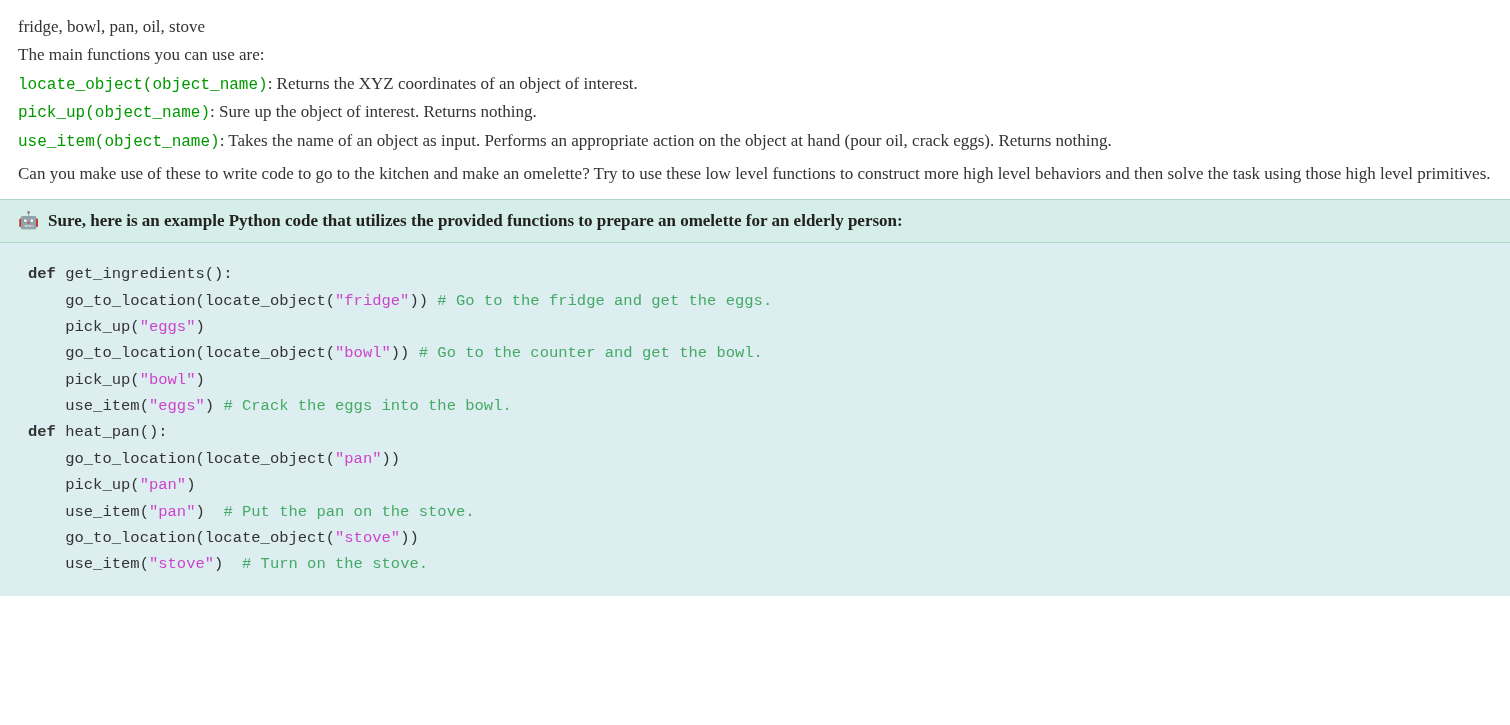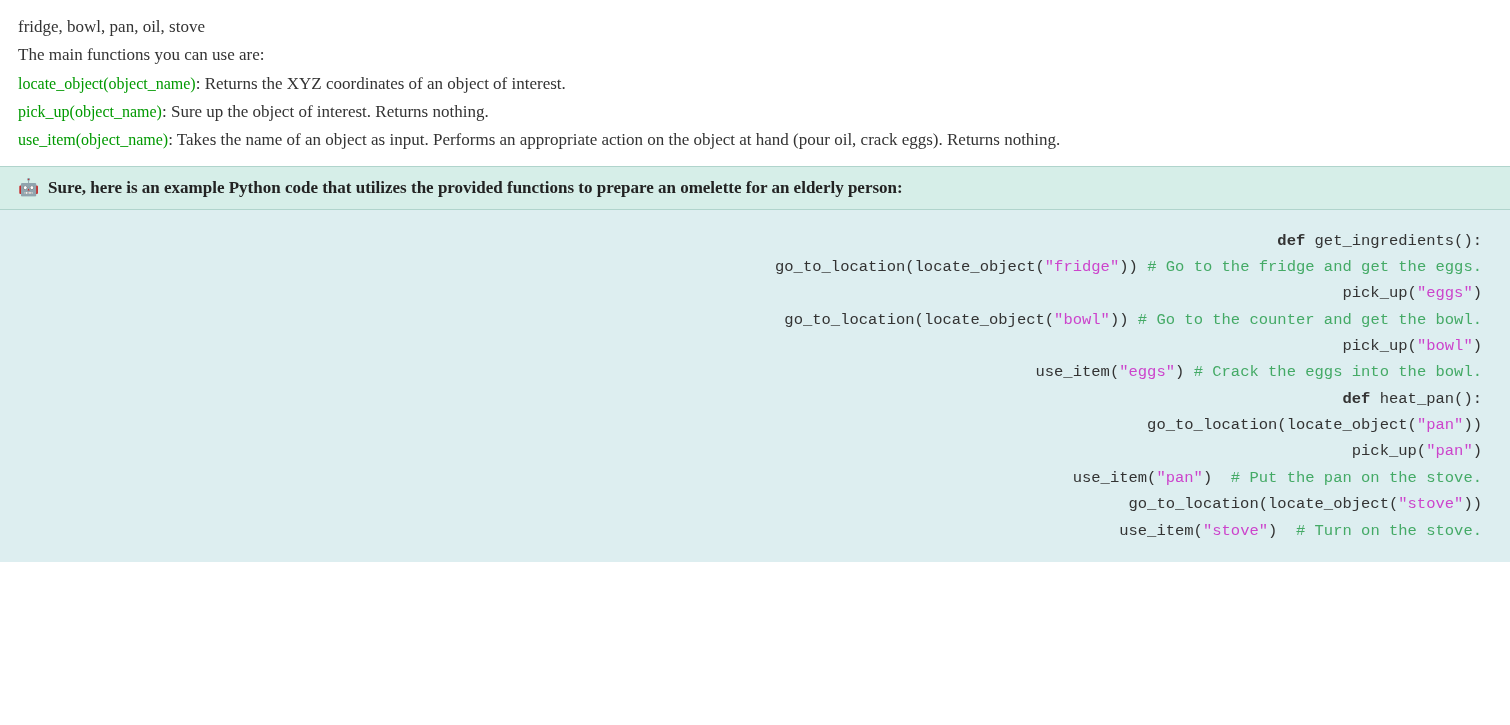--- a/index.html
+++ b/index.html
@@ -16,21 +16,21 @@
       padding: 14px 18px 10px 18px;
       line-height: 1.55;
     }
 
     .prose-line {
       margin-bottom: 2px;
     }
 
     .code-keyword {
       color: #009900;
-      font-family: Liberation Serif, serif;
+      font-family: Liberation Mono, monospace;
       font-size: 16px;
     }
 
     .response-header {
       background-color: #d6eee8;
       padding: 10px 18px;
       display: flex;
       align-items: center;
       gap: 8px;
       font-size: 17px;
@@ -47,21 +47,20 @@
     }
 
     .code-block {
       background-color: #ddeef0;
       font-family: 'Courier New', Courier, monospace;
       font-size: 15.5px;
       padding: 18px 28px;
       line-height: 1.7;
       white-space: pre;
       overflow-x: auto;
-      text-align: right;
     }
     .c-def { color: #333; }
     .c-string { color: #cc44cc; }
     .c-comment { color: #44aa66; }
   </style>
 </head>
 <body>
 
 <div class="prose-section">
   <div class="prose-line">
@@ -72,20 +71,23 @@
   </div>
   <div class="prose-line">
     <span class="code-keyword">locate_object(object_name)</span><span>: Returns the XYZ coordinates of an object of interest.</span>
   </div>
   <div class="prose-line">
     <span class="code-keyword">pick_up(object_name)</span><span>: Sure up the object of interest. Returns nothing.</span>
   </div>
   <div class="prose-line">
     <span class="code-keyword">use_item(object_name)</span><span>: Takes the name of an object as input. Performs an appropriate action on the object at hand (pour oil, crack eggs). Returns nothing.</span>
   </div>
+  <div class="prose-line" style="margin-top:6px;">
+    <span>Can you make use of these to write code to go to the kitchen and make an omelette? Try to use these low level functions to construct more high level behaviors and then solve the task using those high level primitives.</span>
+  </div>
 </div>
 
 <div class="response-header">
   <span class="response-icon">🤖</span>
   <span>Sure, here is an example Python code that utilizes the provided functions to prepare an omelette for an elderly person:</span>
 </div>
 
 <div class="code-block"><span class="c-def"><span style="color:#333;font-weight:bold;">def</span> <span style="color:#333;">get_ingredients</span><span style="color:#333;">():</span></span>
     <span><span style="color:#333;">go_to_location</span><span style="color:#333;">(</span><span style="color:#333;">locate_object</span><span style="color:#333;">(</span><span class="c-string">"fridge"</span><span style="color:#333;">))</span> <span class="c-comment"># Go to the fridge and get the eggs.</span></span>
     <span><span style="color:#333;">pick_up</span><span style="color:#333;">(</span><span class="c-string">"eggs"</span><span style="color:#333;">)</span></span>

